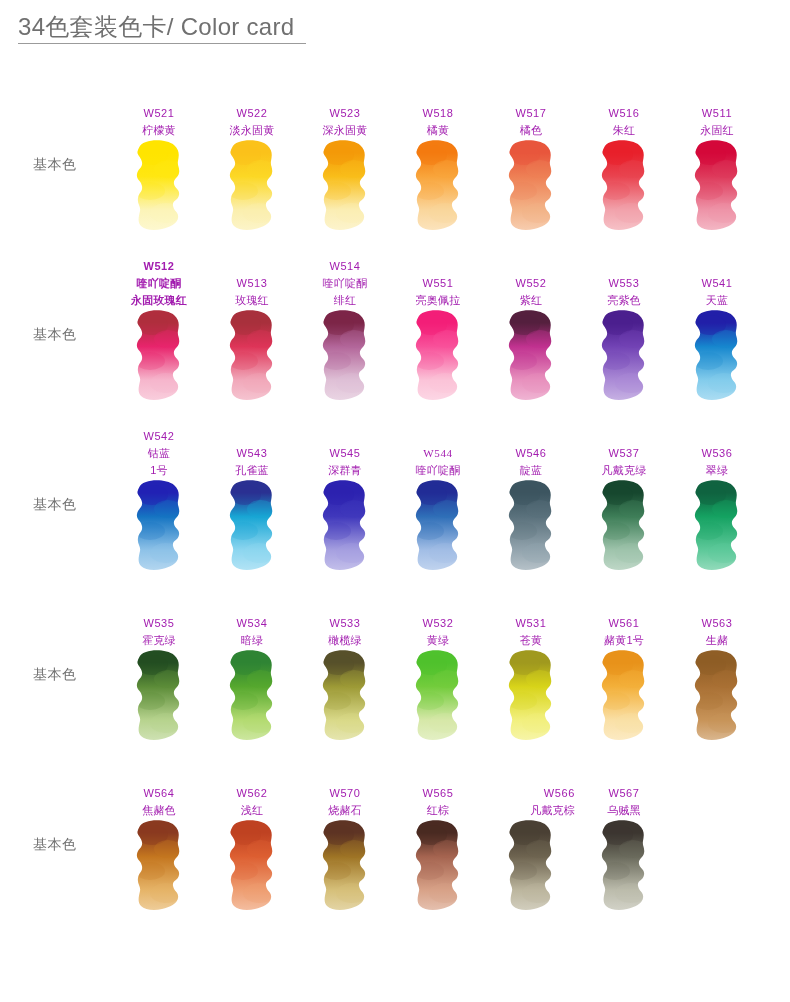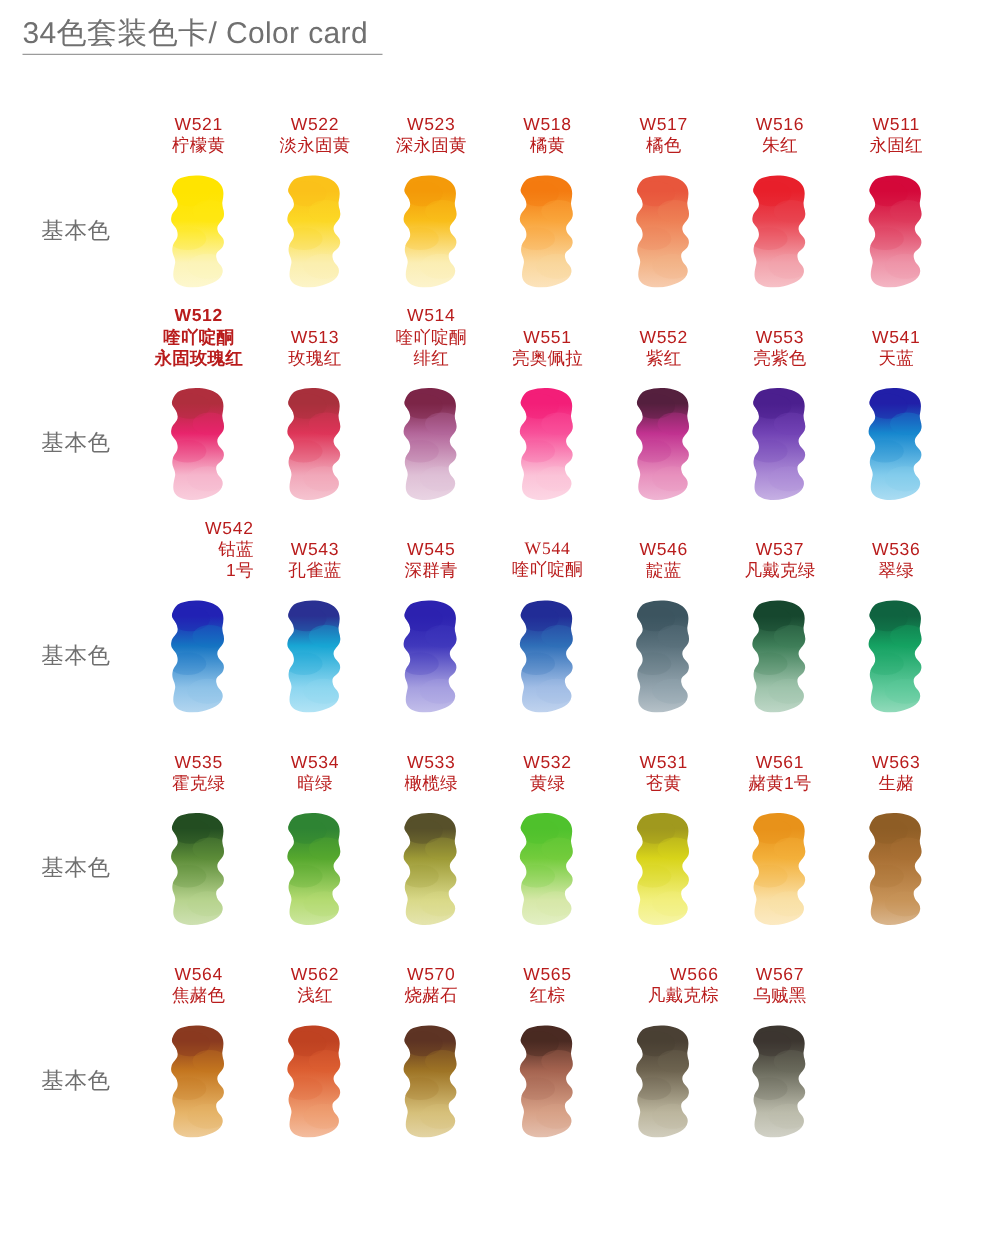--- a/index.html
+++ b/index.html
@@ -43,22 +43,22 @@
     top: 72px;
     width: 790px;
   }
   .row {
     position: relative;
     height: 170px;
   }
   .row-label {
     position: absolute;
     left: 33px;
-    top: 100px;
-    font-size: 18px;
+    top: 84px;
+    font-size: 14px;
     color: #6f6f6f;
     letter-spacing: 0.5px;
     white-space: nowrap;
   }
   .cells {
     position: absolute;
     left: 115px;
     top: 0;
     width: 675px;
     height: 170px;
@@ -67,24 +67,24 @@
     position: absolute;
     width: 88px;
     top: 0;
     height: 170px;
     text-align: center;
   }
   .cell-label {
     position: absolute;
     left: 0;
     width: 88px;
-    bottom: 117px;
-    font-size: 14px;
+    bottom: 103px;
+    font-size: 11px;
     line-height: 17px;
-    color: #b91c1c;
+    color: #a21caf;
     letter-spacing: 0.2px;
   }
   .cell-label .code {
     display: block;
     letter-spacing: 0.6px;
   }
   .cell-label .cn {
     display: block;
     white-space: nowrap;
   }
@@ -526,21 +526,21 @@
       <ellipse cx="32" cy="74" rx="16" ry="10" fill="#83CCEC" opacity="0.30"></ellipse>
     </g>
   </svg>
           </div>
         </div>
       </div>
     </div>
     <div class="row">
       <div class="row-label">基本色</div>
       <div class="cells">
-        <div class="cell" style="left: 0px; text-align: right;">
+        <div class="cell" style="left: 0px;">
           <div class="cell-label">
             <span class="code">W542</span>
             <span class="cn">钴蓝</span>
             <span class="cn">1号</span>
           </div>
           <div class="swatch">
   <svg viewBox="0 0 50 99" preserveAspectRatio="none" aria-hidden="true">
     <defs>
       <linearGradient id="g14" x1="0" y1="0" x2="0" y2="1">
         <stop offset="0%" stop-color="#2222B4"></stop>

